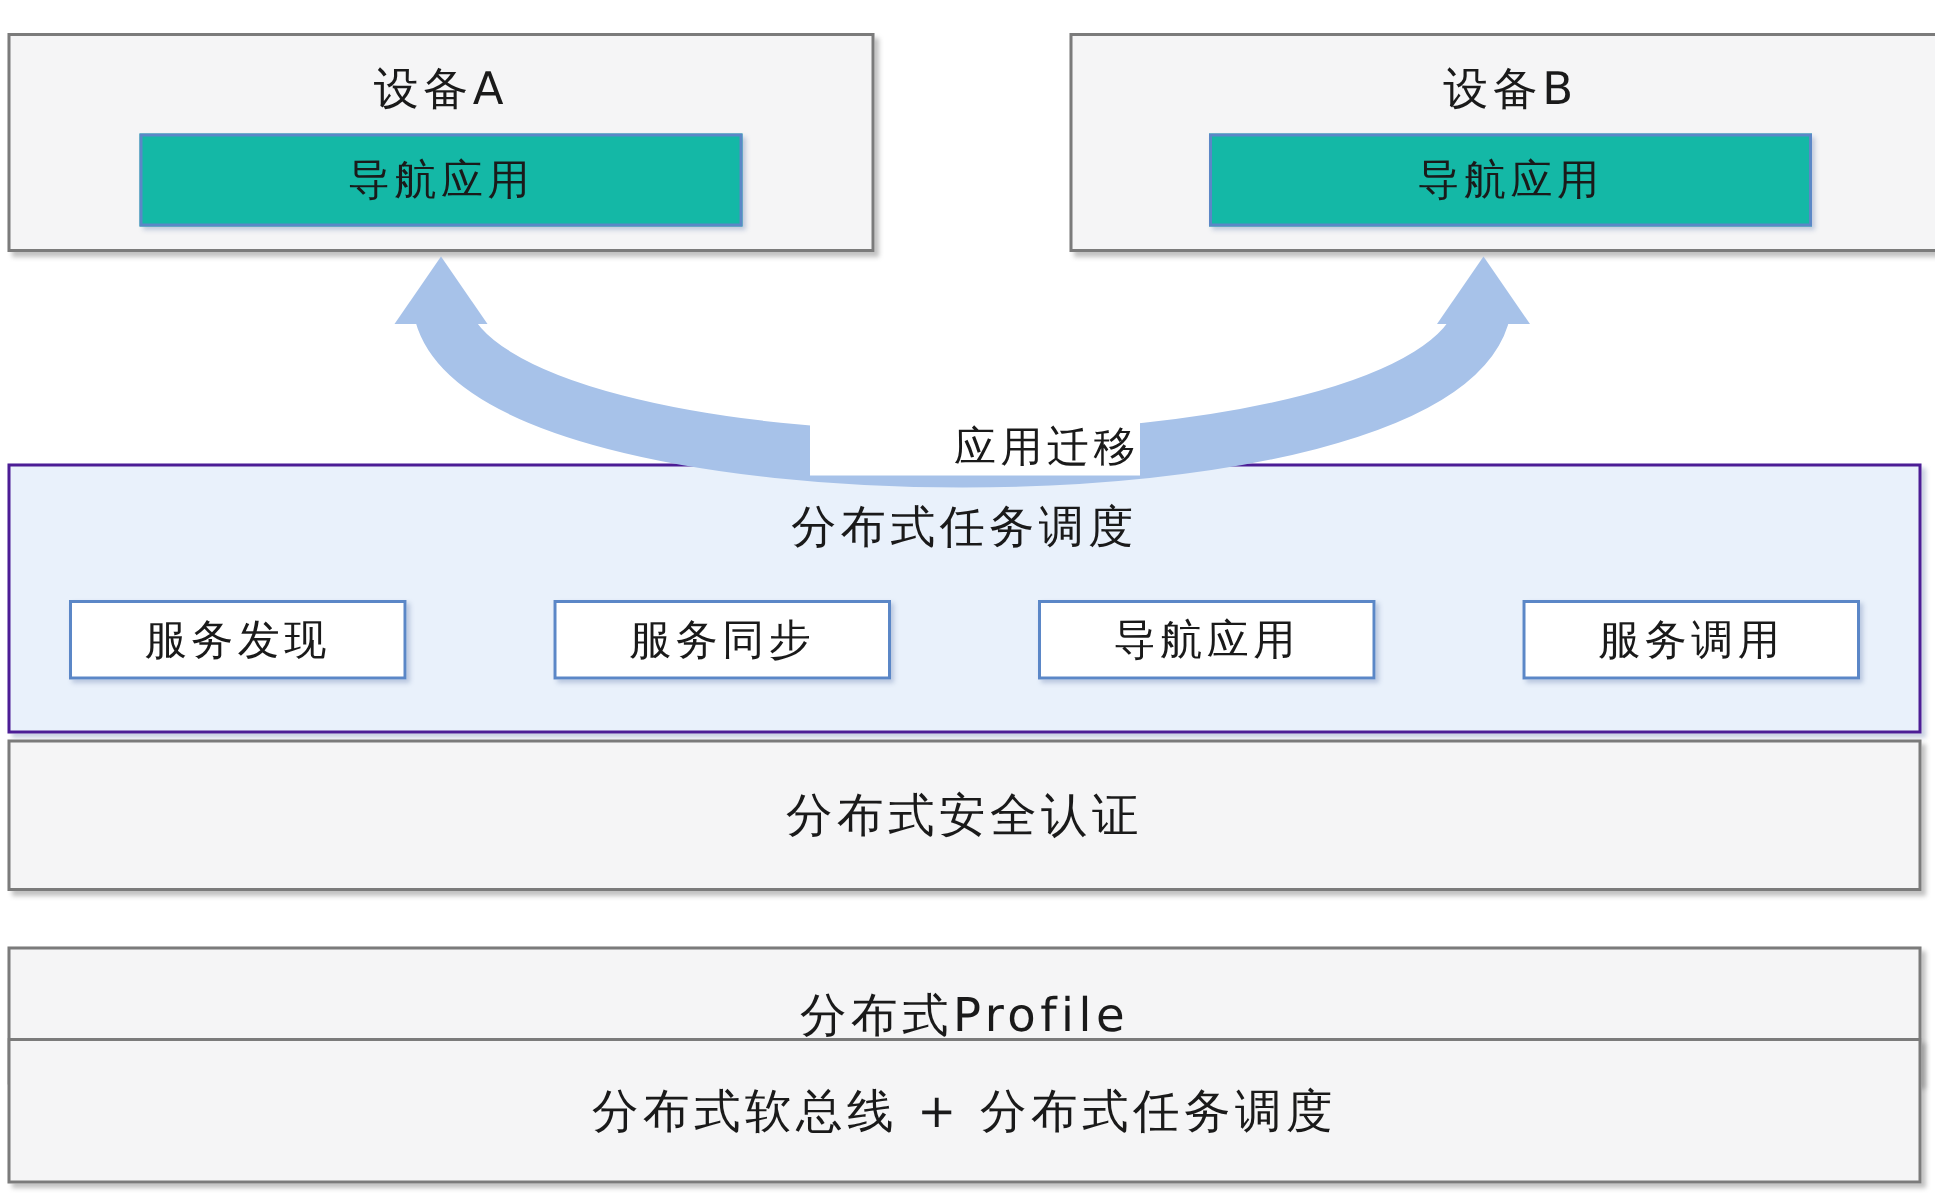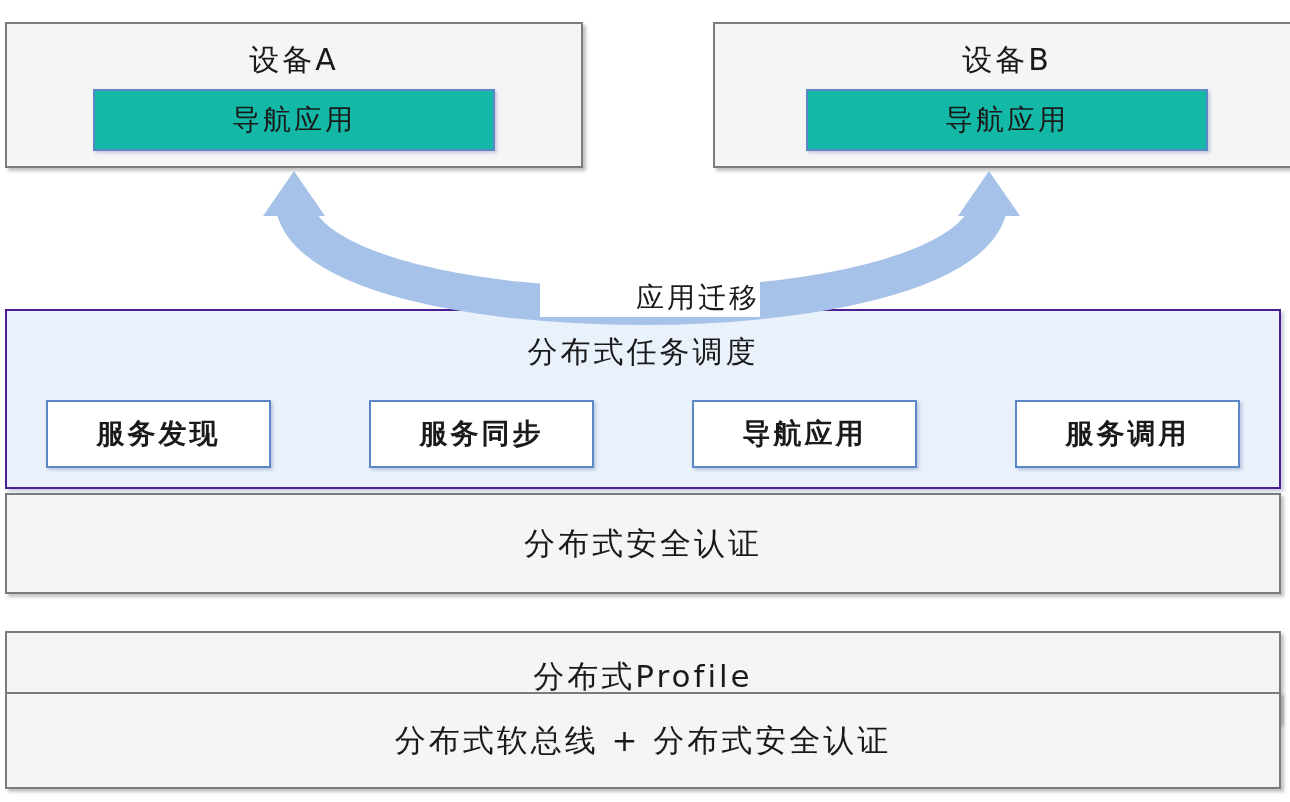--- a/index.html
+++ b/index.html
@@ -105,31 +105,30 @@
     position: absolute;
     left: 0;
     top: 89px;
     width: 100%;
     padding: 0 39px;
     display: flex;
     justify-content: space-between;
   }
   .service-box {
     width: 225px;
-    height: 68px;
+    height: 53px;
     background: #ffffff;
     border: 2px solid #5b87c7;
     box-shadow: 2px 2px 3px rgba(130,150,190,0.45);
     display: flex;
     align-items: center;
     justify-content: center;
     font-size: 28px;
     letter-spacing: 3px;
     white-space: nowrap;
-    font-weight: bold;
   }
   .layer-plain {
     background: #f5f5f6;
     border: 2px solid #7b7b7b;
     box-shadow: 3px 3px 3px rgba(120,120,120,0.45);
     display: flex;
     align-items: center;
     justify-content: center;
     font-size: 31px;
     letter-spacing: 3px;
@@ -185,16 +184,16 @@
 
   <div class="layer layer-plain layer-security">
     <span>分布式安全认证</span>
   </div>
 
   <div class="layer layer-plain layer-profile">
     <span>分布式Profile</span>
   </div>
 
   <div class="layer layer-plain layer-softbus">
-    <span>分布式软总线 + 分布式安全认证</span>
+    <span>分布式软总线 + 分布式任务调度</span>
   </div>
 
 </div>
 
 </body></html>

